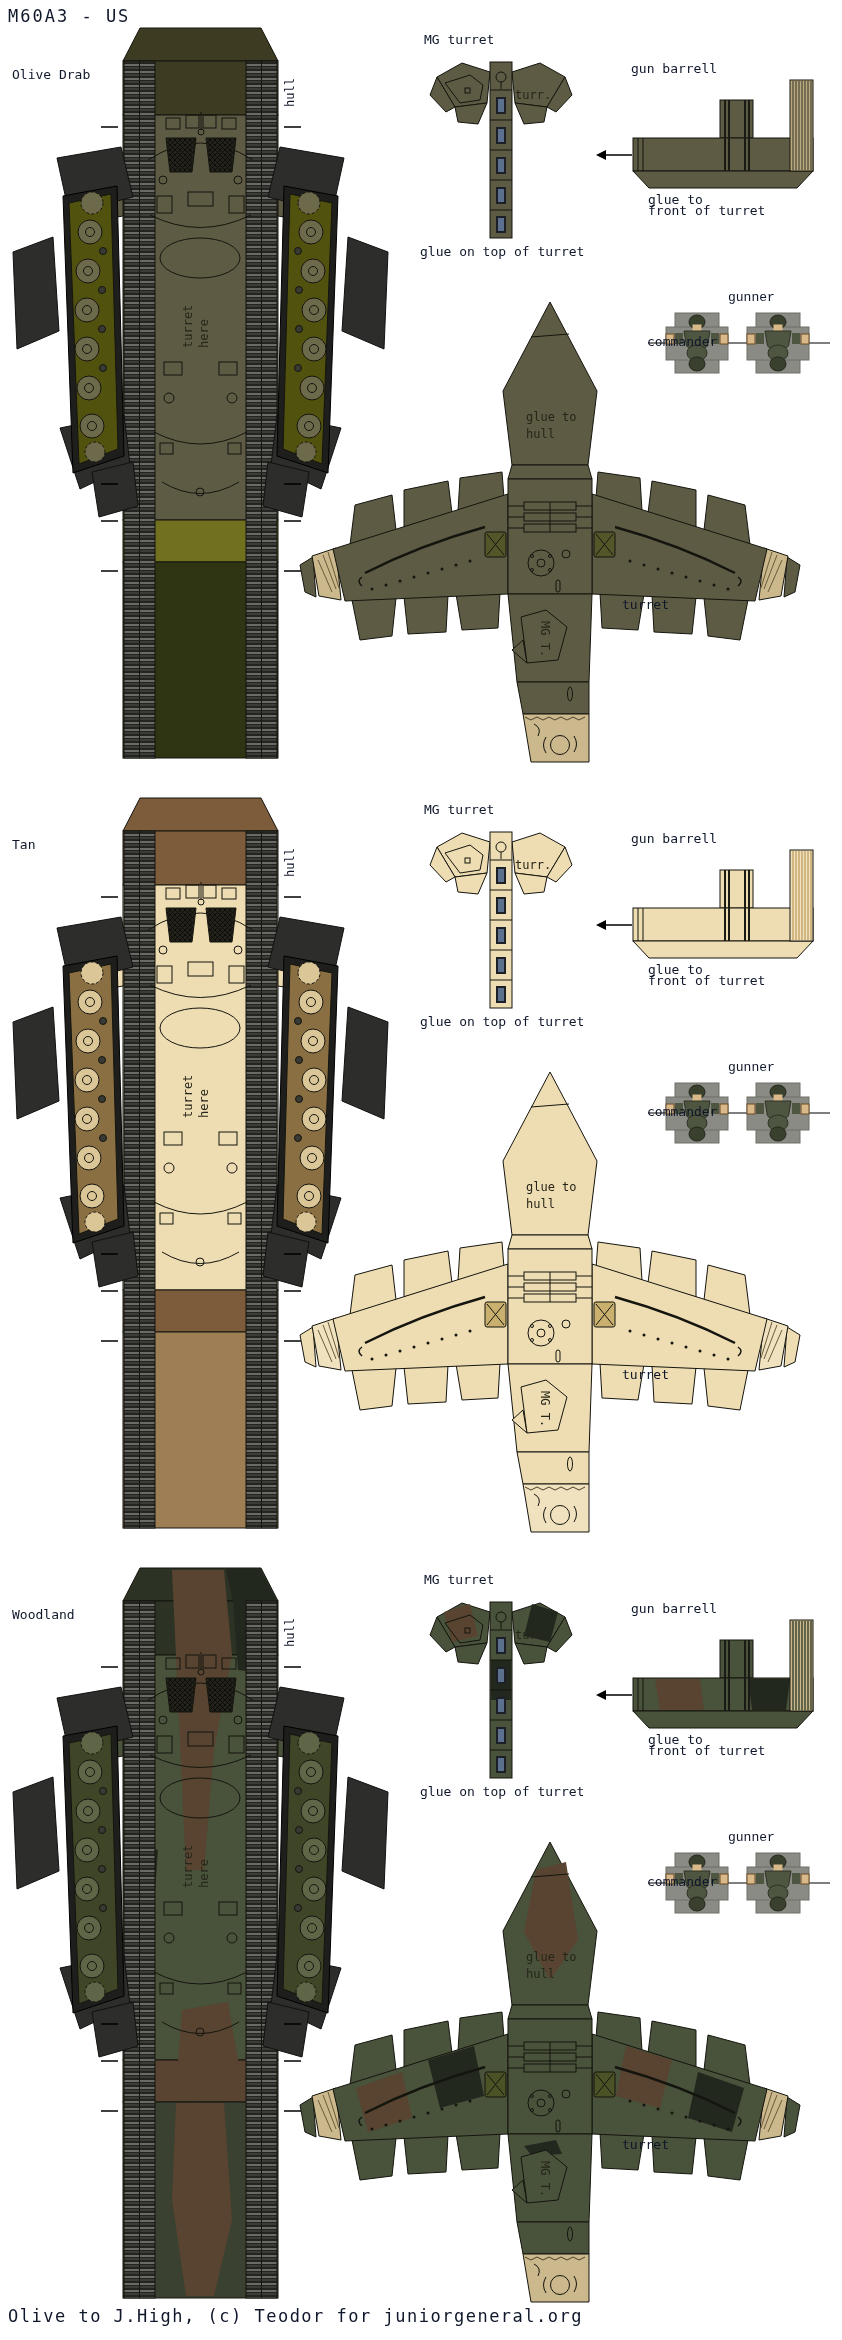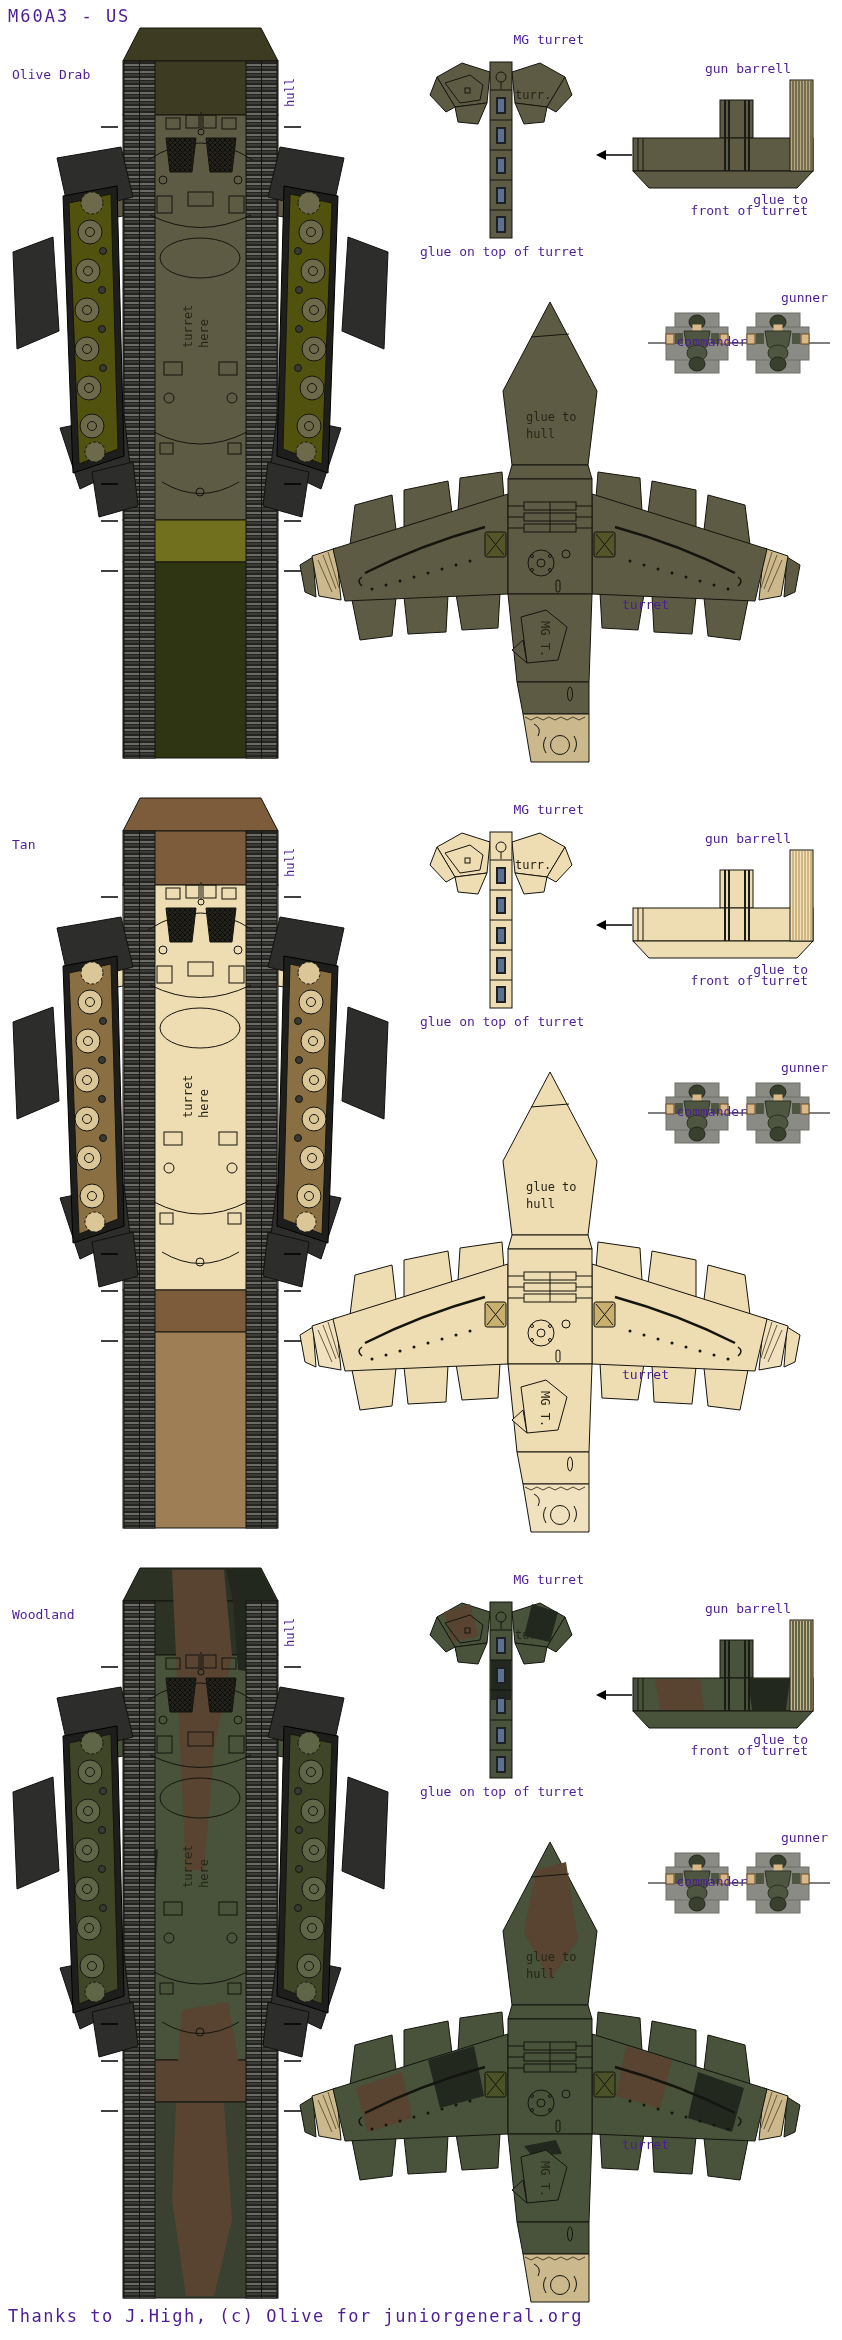--- a/index.html
+++ b/index.html
@@ -1,32 +1,32 @@
 <!DOCTYPE html>
 <html><head>
 <meta charset="utf-8">
 <style>
   html,body{margin:0;padding:0;background:#fff;}
   .sheet{position:relative;width:842px;height:2340px;background:#fff;overflow:hidden;
-         font-family:"DejaVu Sans Mono",monospace;color:#4c1d95;}
+         font-family:"DejaVu Sans Mono",monospace;color:#0f172a;}
   .page-title{position:absolute;left:8px;top:6px;font-size:17px;letter-spacing:2px;white-space:nowrap;}
   .credit{position:absolute;left:8px;top:2306px;font-size:17px;letter-spacing:1.5px;white-space:nowrap;}
   .section{position:relative;width:842px;height:770px;}
   .art{position:absolute;left:0;top:0;}
   .lbl{position:absolute;font-size:13px;line-height:1.1;white-space:nowrap;}
-  .ctr{text-align:right;}
+  .ctr{text-align:left;}
   .scheme-label{left:12px;top:68px;width:110px;text-align:left;}
   .hull-label{left:284px;top:78px;writing-mode:vertical-rl;transform:rotate(180deg);font-size:12px;}
   .mg-label{left:424px;top:33px;width:160px;}
   .gb-label{left:631px;top:62px;width:160px;}
   .gf1{left:648px;top:193px;width:160px;}
   .gf2{left:648px;top:204px;width:160px;}
   .gtop{left:420px;top:245px;}
   .cmdr{left:647px;top:291px;width:100px;margin-top:44px;}
-  .gnnr{left:728px;top:291px;width:100px;}
+  .gnnr{left:728px;top:291px;width:100px;font-family:Liberation Mono, monospace;}
   .tur{left:622px;top:598px;}
   svg text{font-family:"DejaVu Sans Mono",monospace;}
   .svgtxt{font-size:12px;fill:#26261a;stroke:none;}
   .f-body{fill:var(--body)} .f-trap{fill:var(--trap)} .f-band{fill:var(--band)}
   .f-under{fill:var(--under)} .f-bed{fill:var(--wheelbed)} .f-wheel{fill:var(--wheel)}
   .f-vision{fill:var(--vision)} .f-mant{fill:var(--mantlet)} .f-box{fill:var(--box)}
   .f-pA{fill:var(--pA);stroke:none} .f-pB{fill:var(--pB);stroke:none}
   .f-sA{fill:var(--stripeA)} .s-sB{stroke:var(--stripeB)}
 </style>
 </head>
@@ -1080,14 +1080,14 @@
   <div class="lbl ctr mg-label">MG turret</div>
   <div class="lbl ctr gb-label">gun barrell</div>
   <div class="lbl ctr gf1">glue to</div>
   <div class="lbl ctr gf2">front of turret</div>
   <div class="lbl gtop">glue on top of turret</div>
   <div class="lbl ctr cmdr">commander</div>
   <div class="lbl ctr gnnr">gunner</div>
   <div class="lbl tur">turret</div>
 </div>
 </div>
-  <div class="credit">Thanks to J.High, (c) Olive for juniorgeneral.org</div>
+  <div class="credit">Olive to J.High, (c) Teodor for juniorgeneral.org</div>
 </div>
 
 </body></html>

